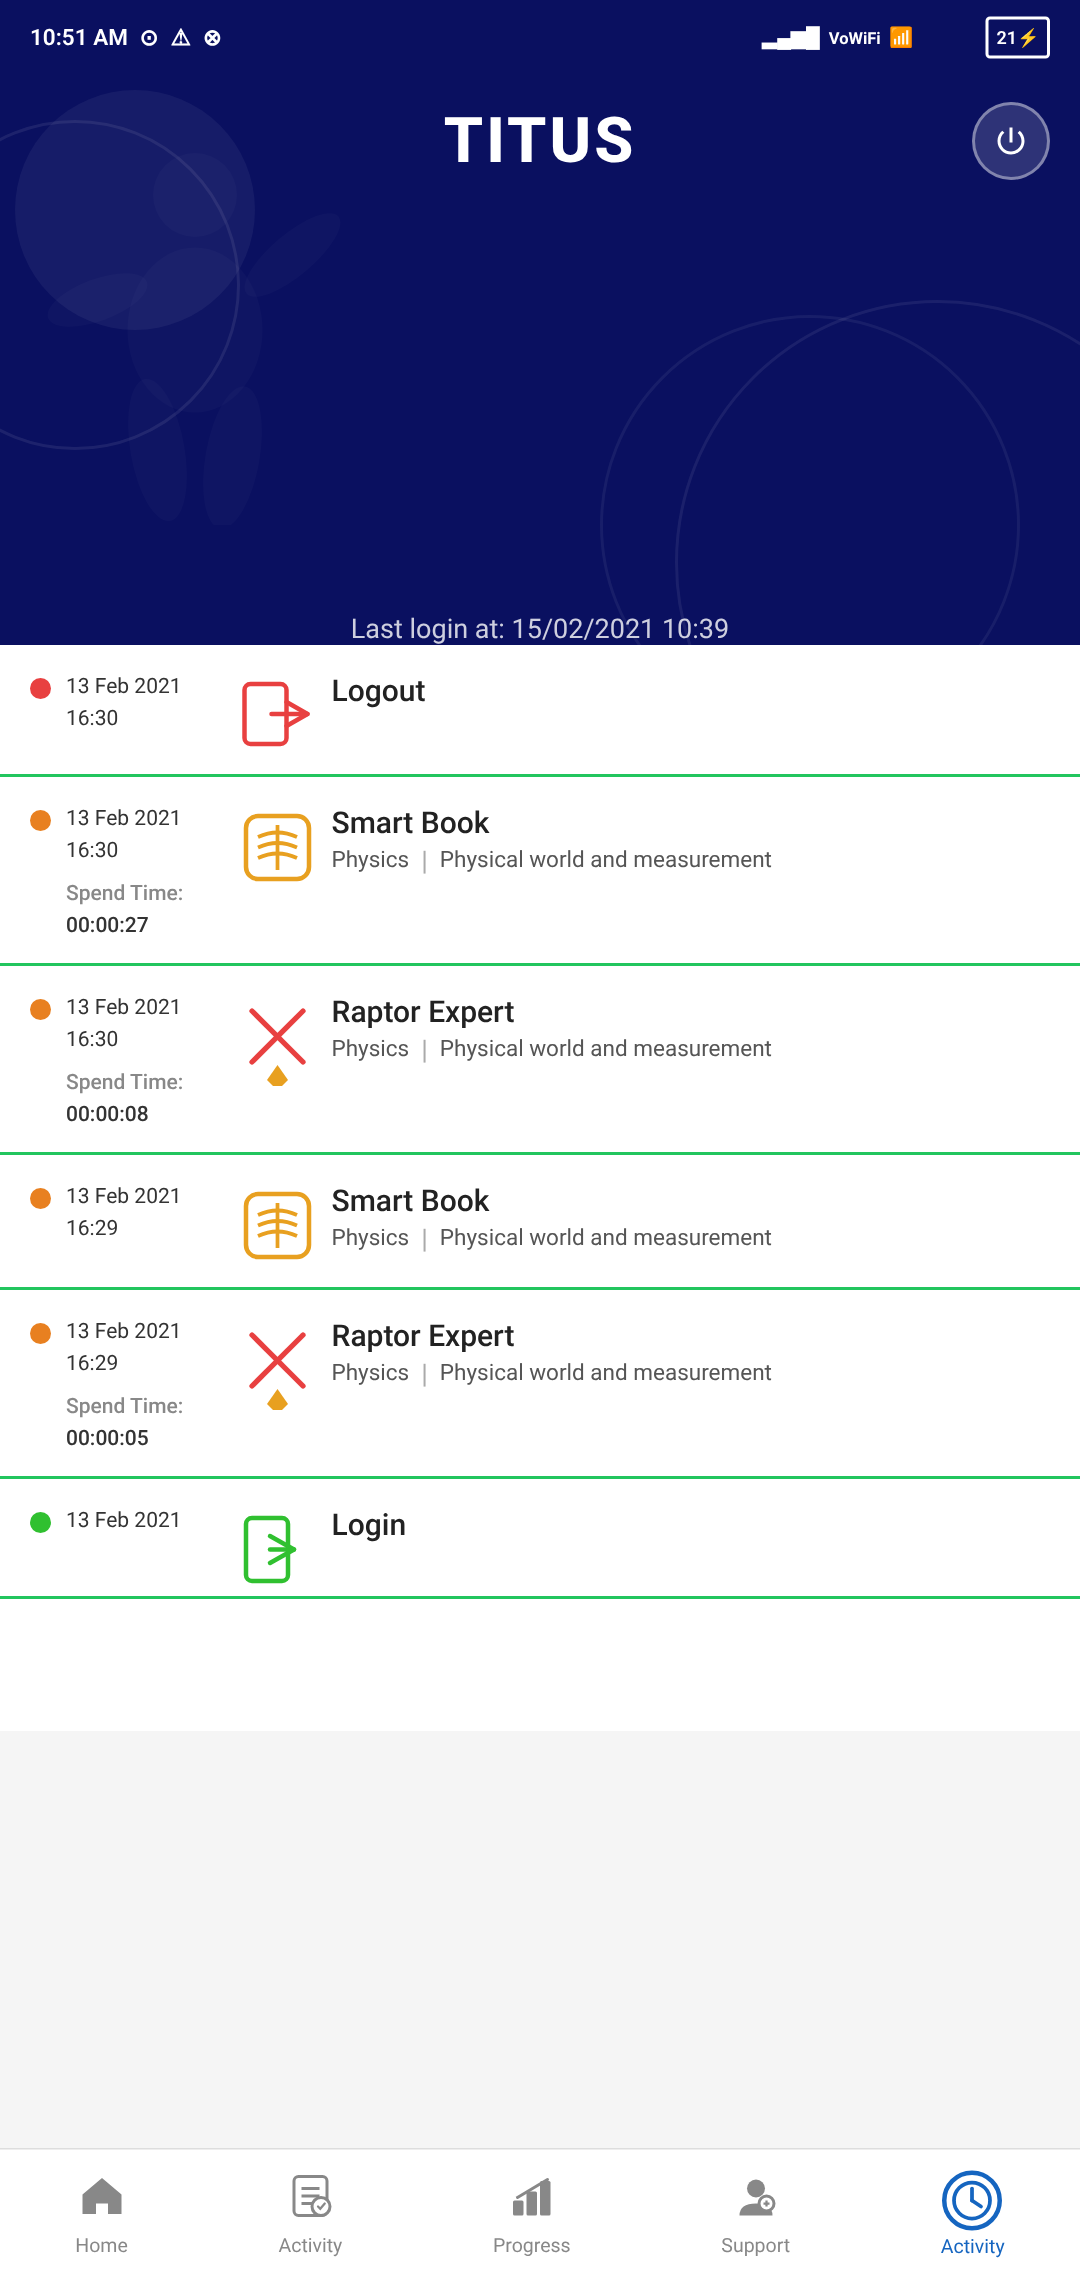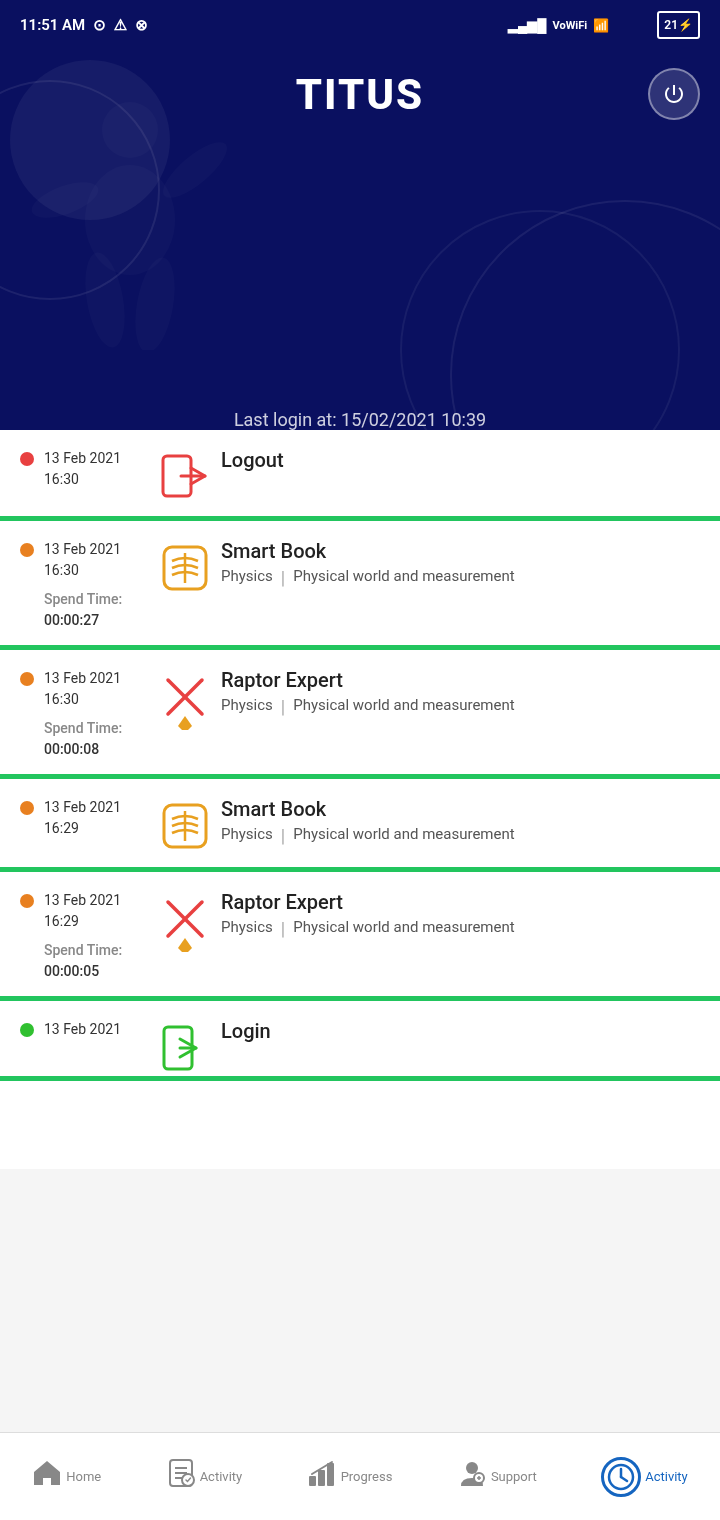--- a/index.html
+++ b/index.html
@@ -128,21 +128,21 @@
     
     .activity-list {
       background: white;
       flex: 1;
     }
 
     .activity-item {
       display: flex;
       align-items: flex-start;
       padding: 18px 20px 14px 20px;
-      border-bottom: 5px solid #22c55e;
+      border-bottom: 2px solid #22c55e;
       position: relative;
       background: white;
     }
 
     .dot-container {
       display: flex;
       flex-direction: column;
       align-items: center;
       padding-top: 4px;
       margin-right: 10px;
@@ -210,21 +210,21 @@
       width: 720px;
       height: 88px;
       background: white;
       border-top: 1px solid #ddd;
       display: flex;
       align-items: center;
       justify-content: space-around;
     }
     .nav-item {
       display: flex;
-      flex-direction: row;
+      flex-direction: column;
       align-items: center;
       gap: 4px;
       cursor: pointer;
       padding: 8px 16px;
     }
     .nav-item .nav-label {
       font-size: 13px;
       color: #888;
     }
     .nav-item.active .nav-label {
@@ -251,21 +251,21 @@
     .activity-item-partial {
       overflow: hidden;
       max-height: 80px;
     }
   </style>
 </head>
 <body>
 
 <div class="status-bar">
   <div class="status-left">
-    <span>11:51 AM</span>
+    <span>10:51 AM</span>
     <span>⊙</span>
     <span>⚠</span>
     <span>⊗</span>
   </div>
   <div class="status-right">
     <span>▂▄▆█</span>
     <span style="font-size:11px;font-weight:700;">Vo<br style="display:none">WiFi</span>
     <span>📶</span>
     <span style="border:2px solid white;border-radius:3px;padding:5px 5px;font-size:12px;margin-left:42px;">21⚡</span>
   </div>

